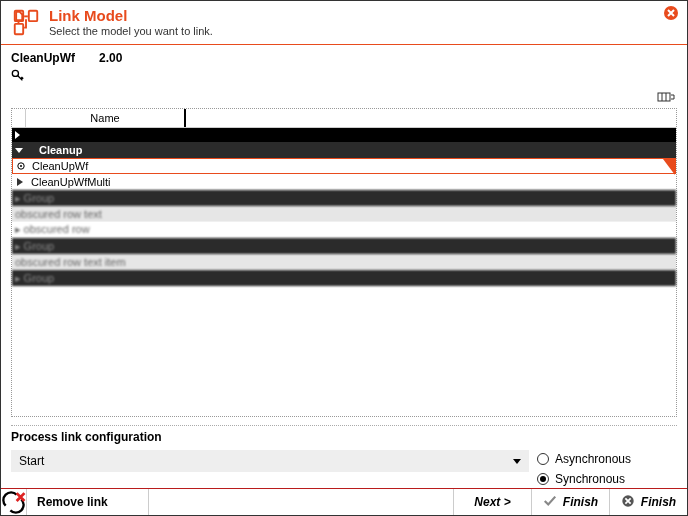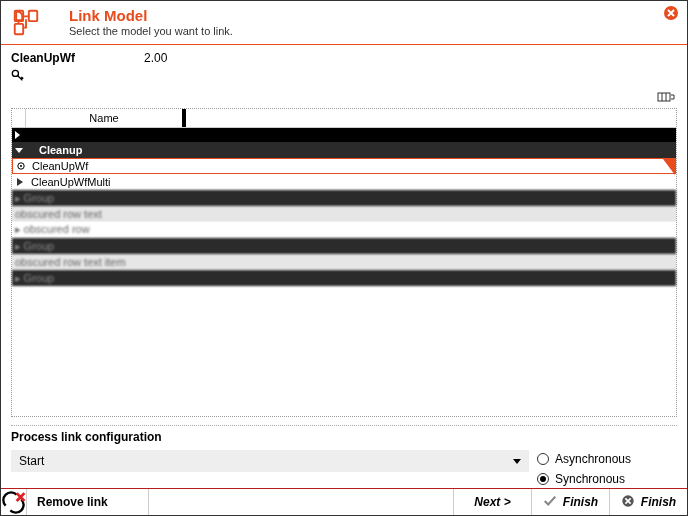--- a/index.html
+++ b/index.html
@@ -20,21 +20,20 @@
     flex-direction: column;
     background: #fff;
   }
   
   .header {
     display: flex;
     align-items: flex-start;
     padding: 6px 10px 4px 10px;
     border-bottom: 1px solid #e84b1d;
     position: relative;
-    gap: 20px;
   }
   .header-icon svg { width: 30px; height: 30px; }
   .header-text { margin-left: 8px; }
   .header-title {
     color: #e84b1d;
     font-size: 15px;
     font-weight: 600;
   }
   .header-sub {
     color: #333;
@@ -50,21 +49,21 @@
 
   
   .info-row {
     display: flex;
     align-items: center;
     gap: 24px;
     padding: 6px 10px 2px 10px;
     font-size: 12px;
   }
   .info-name { font-weight: 600; }
-  .info-version { font-weight: 400; margin-left: 45px; }
+  .info-version { font-weight: 700; }
   .key-icon { padding: 2px 10px 2px 10px; cursor: pointer; }
   .key-icon svg { width: 14px; height: 14px; }
 
   .toolbar-row {
     display: flex;
     justify-content: flex-end;
     padding: 0 10px 0 0;
   }
   .toolbar-btn {
     width: 22px; height: 18px;
@@ -85,21 +84,21 @@
   }
   .col-expander {
     width: 14px;
     border-right: 1px solid #ccc;
     height: 18px;
   }
   .col-name {
     flex: 0 0 160px;
     text-align: center;
     font-size: 11px;
-    border-right: 4px solid #000000;
+    border-right: 2px solid #000000;
     height: 18px;
     line-height: 18px;
   }
   .blank-row {
     height: 14px;
     background: #000;
     display: flex;
     align-items: center;
   }
   .blank-row .tri {

